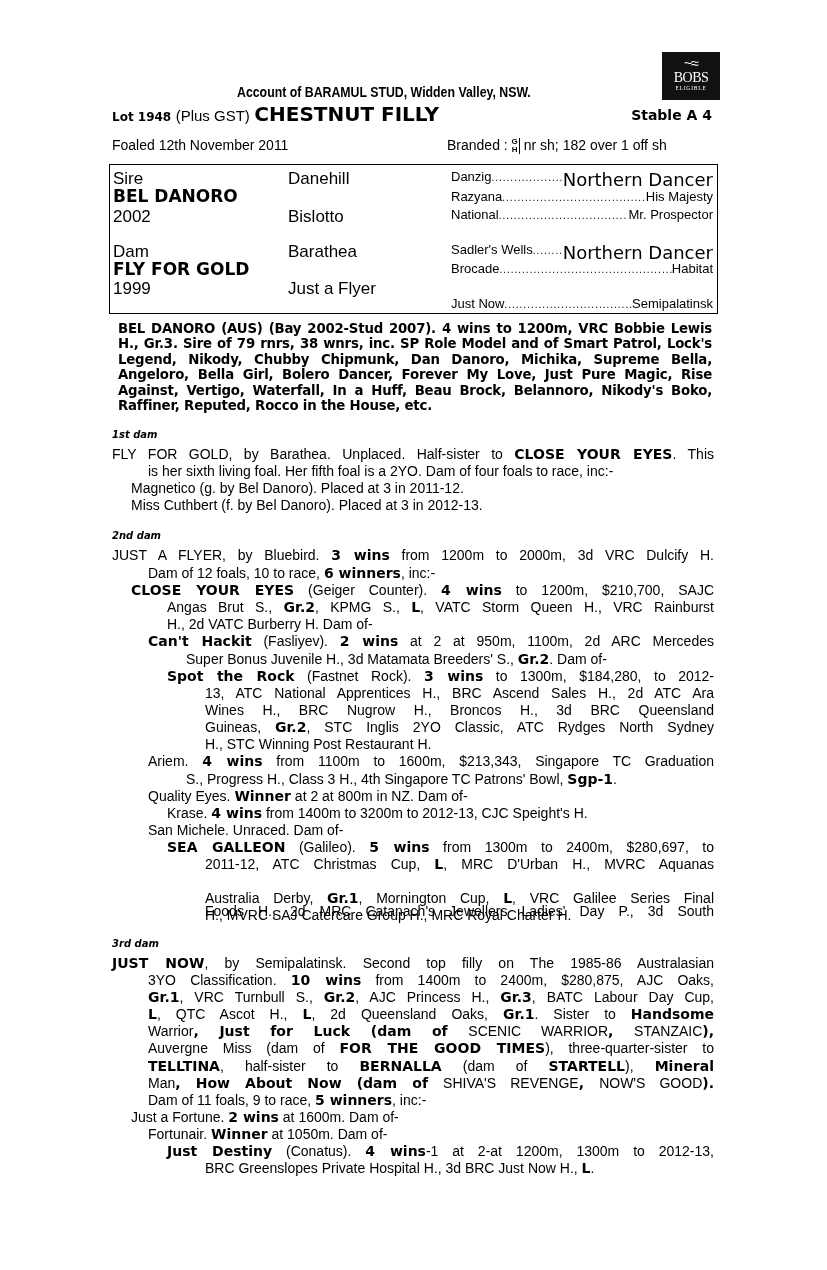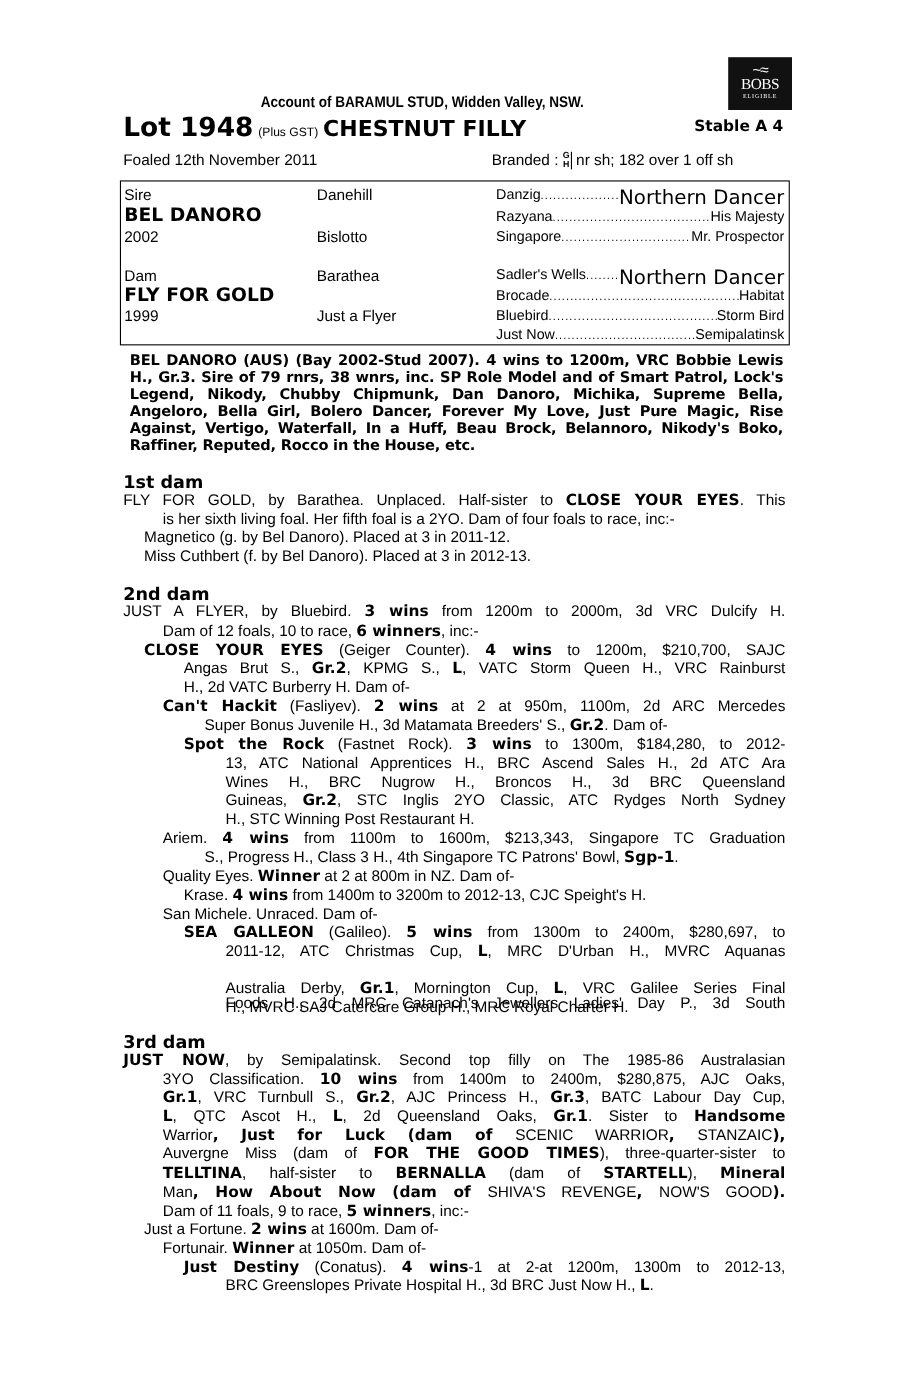--- a/index.html
+++ b/index.html
@@ -3,38 +3,38 @@
 <meta charset="utf-8">
 <style>
   html, body { margin: 0; padding: 0; background: #ffffff; }
   body { width: 827px; height: 1270px; position: relative; color: #000; font-family: "Liberation Sans", sans-serif; }
   .logo { position: absolute; left: 662px; top: 52px; width: 58px; height: 48px; background: #111; color: #fff; text-align: center; }
   .logo .horse { font-size: 14px; line-height: 16px; margin-top: 3px; letter-spacing: -1px; }
   .logo .bobs { font-family: "Liberation Serif", serif; font-size: 14px; line-height: 13px; letter-spacing: -0.5px; }
   .logo .elig { font-family: "Liberation Serif", serif; font-size: 5.5px; letter-spacing: 0.8px; line-height: 8px; }
   .account { position: absolute; left: 237px; top: 84px; font-weight: bold; font-size: 14px; transform: scaleX(0.88); transform-origin: left; font-family: "Liberation Sans", sans-serif; white-space: nowrap; }
   .lotline { position: absolute; left: 112px; top: 102px; width: 600px; height: 26px; white-space: nowrap; }
-  .lot { font-family: "DejaVu Sans", sans-serif; font-weight: bold; font-size: 24px; text-align: center; }
-  .plusgst { font-size: 11px; }
+  .lot { font-family: "DejaVu Sans", sans-serif; font-weight: bold; font-size: 12px; text-align: center; }
+  .plusgst { font-size: 15px; }
   .sex { font-family: "DejaVu Sans", sans-serif; font-weight: bold; font-size: 20px; }
   .stable { position: absolute; right: 0; top: 5px; font-family: "DejaVu Sans", sans-serif; font-weight: bold; font-size: 14px; }
   .foaled { position: absolute; left: 112px; top: 137px; font-size: 14px; }
   .branded { position: absolute; left: 447px; top: 137px; font-size: 14px; white-space: nowrap; }
   .brand-mark { display: inline-block; font-weight: bold; font-size: 8px; line-height: 8px; vertical-align: -2px; border-right: 1px solid #000; padding-right: 1px; text-align: center; }
   .pedigree { position: absolute; left: 109px; top: 164px; width: 609px; height: 150px; border: 1.5px solid #000; box-sizing: border-box; }
-  .ped-row { position: absolute; height: 17px; font-size: 14px; white-space: nowrap; }
+  .ped-row { position: absolute; height: 17px; font-size: 17px; white-space: nowrap; }
   .c1 { left: 3px; }
   .c2 { left: 178px; }
   .bigname { font-family: "DejaVu Sans", sans-serif; font-weight: bold; font-size: 17px; }
   .gp { position: absolute; left: 341px; width: 262px; height: 17px; font-size: 13px; display: flex; white-space: nowrap; overflow: hidden; }
   .gp .dots { flex: 1; overflow: hidden; letter-spacing: 1px; }
   .gp .dots::before { content: "......................................................................................................"; font-size: 10px; }
   .gp .bold { font-family: "DejaVu Sans", sans-serif; font-weight: normal; font-size: 18px; }
   .sire-summary { position: absolute; left: 118px; top: 321px; width: 594px; font-family: "DejaVu Sans", sans-serif; font-weight: bold; font-size: 13.3px; line-height: 15.4px; text-align: justify; letter-spacing: -0.2px; }
-  .section-h { position: absolute; left: 112px; font-family: "DejaVu Sans", sans-serif; font-weight: bold; font-size: 16px; }
+  .section-h { position: absolute; left: 112px; font-family: "DejaVu Sans", sans-serif; font-weight: bold; font-size: 10px; font-style: italic; }
   .tline { position: absolute; font-size: 14px; line-height: 17px; white-space: nowrap; }
   .just { text-align: justify; text-align-last: justify; white-space: normal; }
   b.hv { font-family: "DejaVu Sans", sans-serif; font-weight: bold; }
 </style>
 </head>
 <body>
 
 <div class="logo">
   <div class="horse">~≈</div>
   <div class="bobs">BOBS</div>
@@ -74,38 +74,33 @@
       <span>Danzig</span>
       <span class="dots"></span>
       <span class="bold">Northern Dancer</span>
     </div>
   <div class="gp" style="top:24px">
       <span>Razyana</span>
       <span class="dots"></span>
       <span>His Majesty</span>
     </div>
   <div class="gp" style="top:42px">
-      <span>Singapore</span>
+      <span>National</span>
       <span class="dots"></span>
       <span>Mr. Prospector</span>
     </div>
   <div class="gp" style="top:77px">
       <span>Sadler's Wells</span>
       <span class="dots"></span>
       <span class="bold">Northern Dancer</span>
     </div>
   <div class="gp" style="top:96px">
       <span>Brocade</span>
       <span class="dots"></span>
       <span>Habitat</span>
-    </div>
-  <div class="gp" style="top:114px">
-      <span>Bluebird</span>
-      <span class="dots"></span>
-      <span>Storm Bird</span>
     </div>
   <div class="gp" style="top:131px">
       <span>Just Now</span>
       <span class="dots"></span>
       <span>Semipalatinsk</span>
     </div>
 </div>
 
 <div class="sire-summary">BEL DANORO (AUS) (Bay 2002-Stud 2007). 4 wins to 1200m, VRC Bobbie Lewis H., Gr.3. Sire of 79 rnrs, 38 wnrs, inc. SP Role Model and of Smart Patrol, Lock's Legend, Nikody, Chubby Chipmunk, Dan Danoro, Michika, Supreme Bella, Angeloro, Bella Girl, Bolero Dancer, Forever My Love, Just Pure Magic, Rise Against, Vertigo, Waterfall, In a Huff, Beau Brock, Belannoro, Nikody's Boko, Raffiner, Reputed, Rocco in the House, etc.</div>
 

